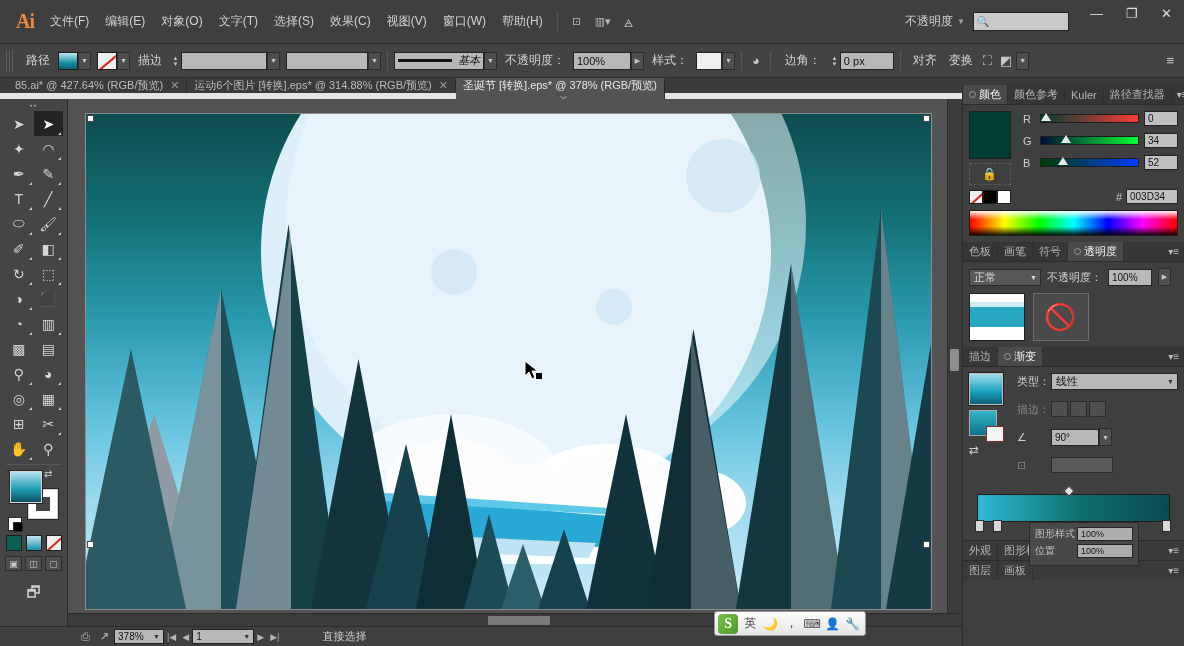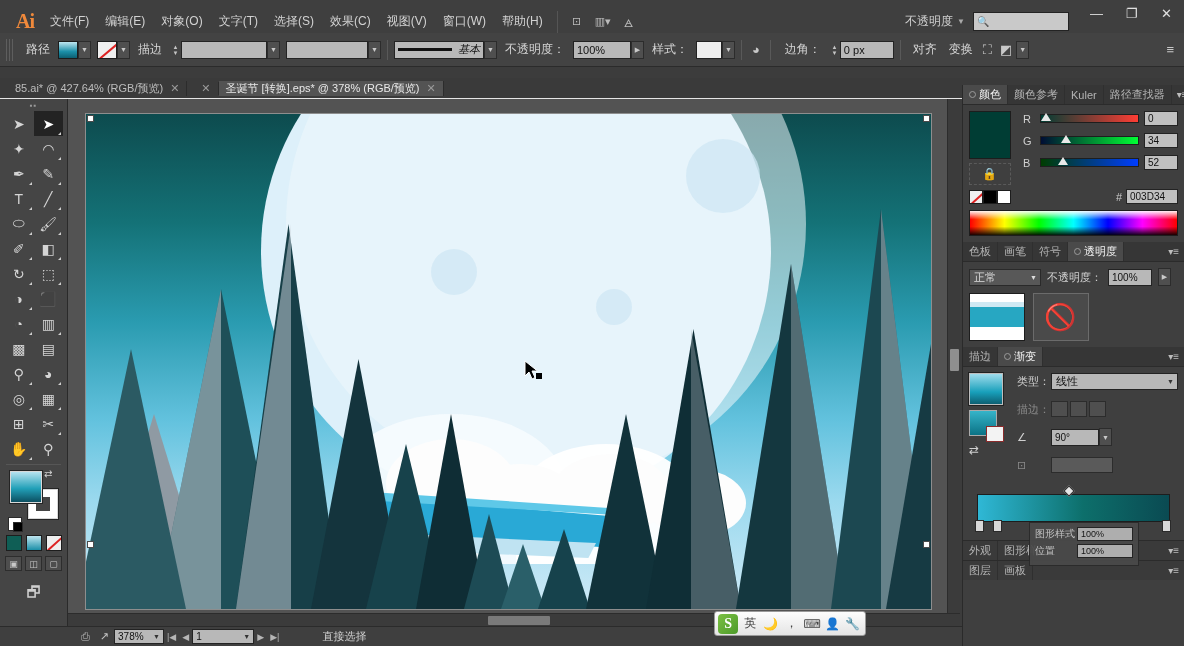--- a/index.html
+++ b/index.html
@@ -46,21 +46,21 @@
   }
   .searchbox .mag { font-size: 10px; color: #444; padding: 0 3px; }
   .win-btns { display: flex; height: 100%; align-items: flex-start; }
   .win-btn {
     width: 35px; height: 26px; display: flex; align-items: center; justify-content: center;
     color: #e0e0e0; font-size: 13px; background: #3f3f3f;
   }
 
   
   .controlbar {
-    position: absolute; top: 33px; left: 0; width: 1184px; height: 34px;
+    position: absolute; top: 44px; left: 0; width: 1184px; height: 34px;
     background: #434343; border-bottom: 1px solid #2b2b2b;
     display: flex; align-items: center; padding: 0 6px; text-align: center;
   }
   .cb-grip { width: 8px; height: 22px; background:
      repeating-linear-gradient(to right,#6a6a6a 0 1px,transparent 1px 3px);
      margin-right: 4px; opacity:.7;}
   .cb-label { font-size: 12px; color: #d5d5d5; padding: 0 8px; white-space: nowrap; }
   .swatch-wrap { display: flex; align-items: center; }
   .swatch {
     width: 20px; height: 18px; border: 1px solid #1c1c1c;
@@ -91,31 +91,31 @@
     justify-content: center; align-items: center; color: #c5c5c5; font-size: 6px; line-height: 6px;
   }
   .brushline { flex:1; height:3px; background:#111; margin-right:6px; }
   .cb-sep { width: 1px; height: 20px; background: #595959; margin: 0 6px; }
   .cb-icon { color: #c8c8c8; font-size: 13px; padding: 0 4px; }
   .cb-text-btn { font-size: 12px; color: #d5d5d5; padding: 0 6px;}
 
   
   .doctabs {
     position: absolute; top: 78px; left: 0; width: 1184px; height: 21px;
-    background: #3a3a3a; display: flex; align-items: center;
-    border-bottom: 1px solid #e5e5e5;
+    background: #3a3a3a; display: flex; align-items: flex-start;
+    border-bottom: 6px solid #e5e5e5;
   }
   .tabgrip { width:8px; background: repeating-linear-gradient(to bottom,#6a6a6a 0 1px,transparent 1px 3px);
      opacity:.6; }
   .doctab {
     display: flex; align-items: center; padding: 0 7px; font-size: 11px;
     color: #bdbdbd; background: #3a3a3a; border-right: 1px solid #2c2c2c;
     white-space: nowrap;
   }
-  .doctab.active { background: #535353; color: #e8e8e8; }
+  .doctab.active { background: #535353; color: #e8e8e8; flex-direction: column; }
   .doctab .x { margin-left: 7px; font-size: 11px; color: #9a9a9a; }
 
   
   .toolbar {
     position: absolute; top: 99px; left: 0; width: 68px; height: 527px;
     background: #454545; border-right: 1px solid #2a2a2a;
   }
   .tb-head { height: 12px; display:flex; align-items:center; justify-content:center;
      color:#9a9a9a; font-size:8px; letter-spacing:1px;}
   .tb-grid { display: grid; grid-template-columns: 1fr 1fr; padding: 0 4px; }
@@ -454,20 +454,21 @@
     <div class="cb-icon">≡</div>
   </div>
 
   <div class="doctabs">
     <div class="tabgrip"></div>
     <div class="doctab">
       <span>85.ai* @ 427.64% (RGB/预览)</span>
       <span class="x">✕</span>
     </div>
     <div class="doctab">
+      <span>运动6个图片 [转换].eps* @ 314.88% (RGB/预览)</span>
       <span class="x">✕</span>
     </div>
     <div class="doctab active">
       <span>圣诞节 [转换].eps* @ 378% (RGB/预览)</span>
       <span class="x">✕</span>
     </div>
   </div>
 
   <div class="toolbar">
     <div class="tb-head">▪▪</div>

